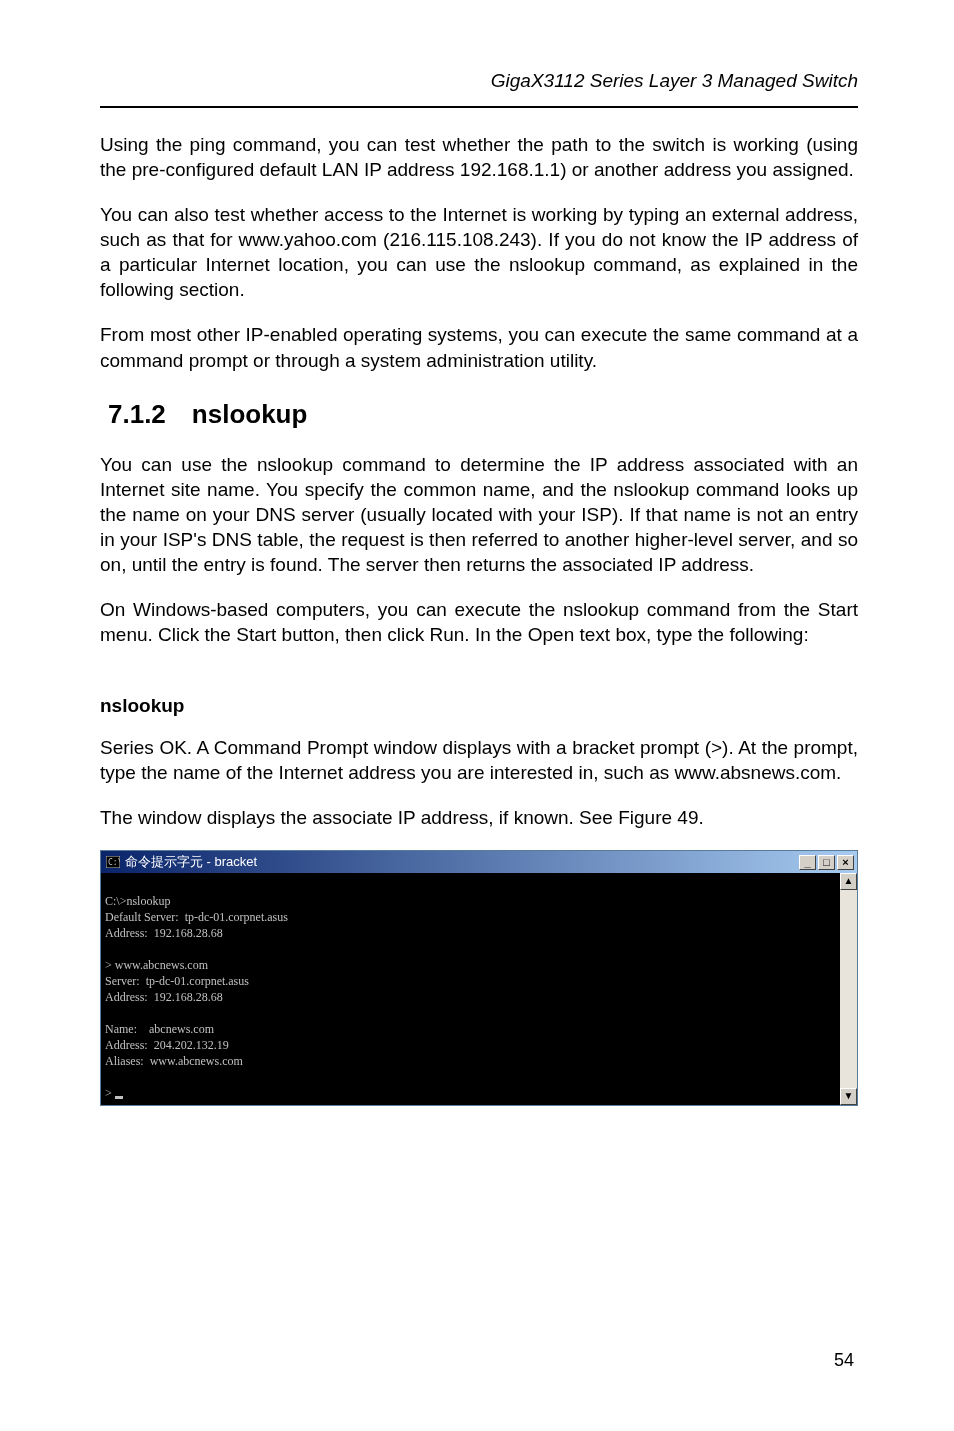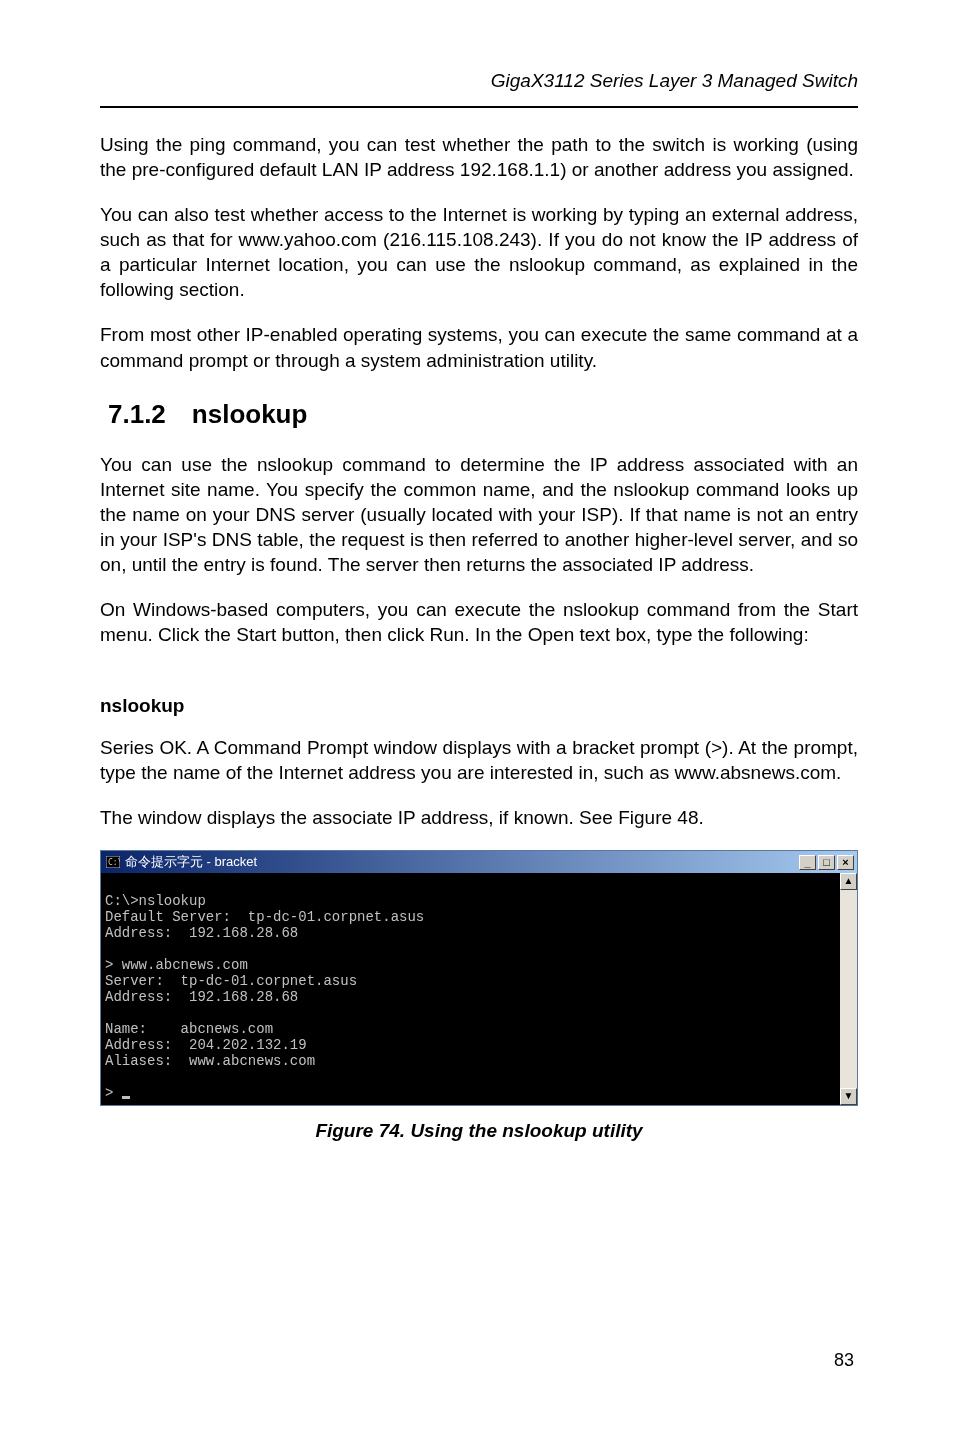--- a/index.html
+++ b/index.html
@@ -71,22 +71,22 @@
     color: #000; font-family: Arial, sans-serif; font-weight: bold;
   }
   .terminal-body {
     display: flex;
     background: #000;
   }
   .terminal-text {
     flex: 1;
     background: #000;
     color: #c0c0c0;
-    font-family: Liberation Mono, monospace;
-    font-size: 14px;
+    font-family: Liberation Serif, serif;
+    font-size: 12px;
     line-height: 16px;
     white-space: pre;
     padding: 4px 0 4px 4px;
     min-height: 230px;
   }
   .cursor {
     display: inline-block;
     width: 8px; height: 3px; background: #c0c0c0;
     vertical-align: -2px;
   }
@@ -133,21 +133,21 @@
 
   <p class="para">You can use the nslookup command to determine the IP address associated with an Internet site name. You specify the common name, and the nslookup command looks up the name on your DNS server (usually located with your ISP). If that name is not an entry in your ISP's DNS table, the request is then referred to another higher-level server, and so on, until the entry is found. The server then returns the associated IP address.</p>
   <p class="para">On Windows-based computers, you can execute the nslookup command from the Start menu. Click the Start button, then click Run. In the Open text box, type the following:</p>
 
   <p class="kbd">nslookup</p>
 
   <p class="para">
     <span>Series </span><span class="strong">OK</span><span>. A Command Prompt window displays with a bracket prompt (&gt;). At the prompt, type the name of the Internet address you are interested in, such as www.absnews.com.</span>
   </p>
 
-  <p class="para">The window displays the associate IP address, if known. See Figure 48.</p>
+  <p class="para">The window displays the associate IP address, if known. See Figure 49.</p>
 
   <div class="terminal-window">
     <div class="titlebar">
       <span class="icon">
         <svg width="14" height="12" viewBox="0 0 14 12">
           <rect x="0" y="0" width="14" height="12" fill="#000" stroke="#c0c0c0"></rect>
           <text x="2" y="9" font-size="8" fill="#c0c0c0" font-family="monospace">C:\</text>
         </svg>
       </span>
       <span class="title">命令提示字元 - bracket</span>
@@ -173,16 +173,15 @@
 
 &gt; </span><span class="cursor"></span></div>
       <div class="scrollbar">
         <div class="sbtn">▲</div>
         <div class="strack"></div>
         <div class="sbtn">▼</div>
       </div>
     </div>
   </div>
 
-  <div class="caption">Figure 74. Using the nslookup utility</div>
 </div>
 
-<div class="pagenum">83</div>
+<div class="pagenum">54</div>
 
 </body></html>

